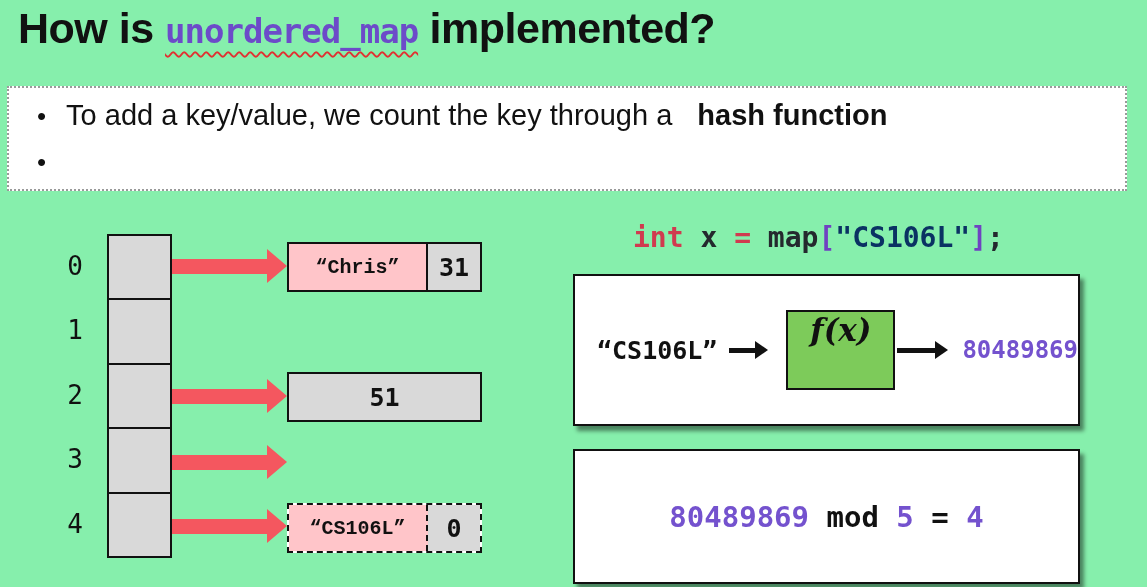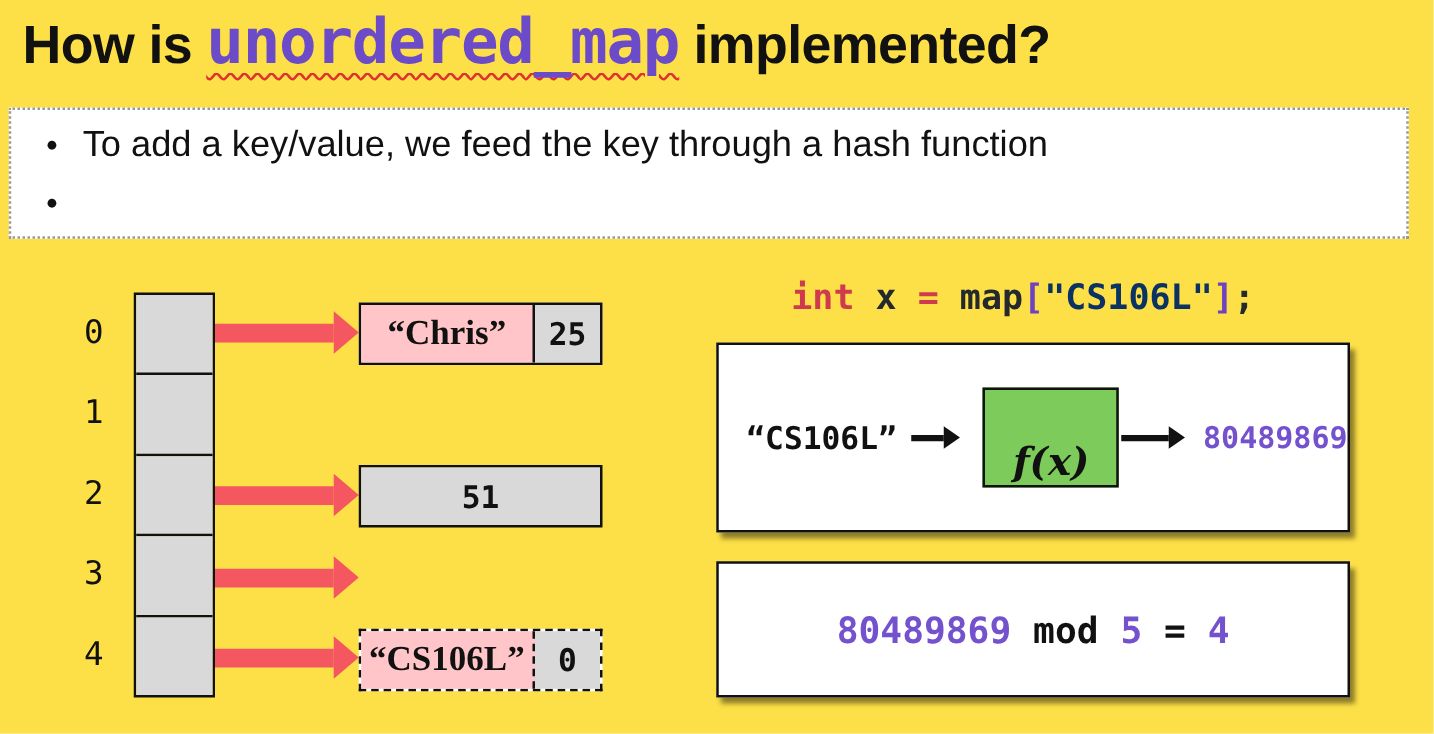--- a/index.html
+++ b/index.html
@@ -1,39 +1,39 @@
 <!DOCTYPE html>
 <html><head>
 <meta charset="utf-8">
 <style>
   html,body { margin:0; padding:0; background:#fff; }
   #stage {
-    position:relative; width:1147px; height:587px; background:#fde047;
+    position:relative; width:1147px; height:587px; background:#86efac;
     font-family:"Liberation Sans", sans-serif; overflow:hidden;
   }
   
   #title {
     position:absolute; left:18px; top:4px; display:flex; align-items:baseline;
     font-size:43px; font-weight:bold; color:#111; letter-spacing:-0.5px; white-space:pre;
   }
   #title .code-word {
-    font-family:"DejaVu Sans Mono", monospace; font-weight:bold; font-size:50px;
+    font-family:"DejaVu Sans Mono", monospace; font-weight:bold; font-size:34px;
     color:#6C4BC9; letter-spacing:-1px;
     text-decoration-line:underline; text-decoration-style:wavy;
     text-decoration-color:#E03131; text-decoration-thickness:2px; text-underline-offset:8px;
   }
   
   #bullet-box {
     position:absolute; left:7px; top:86px; width:1120px; height:105px;
     box-sizing:border-box; border:2px dotted #9a9a9a; background:#fff;
     display:flex; flex-direction:column; justify-content:center; padding-left:28px;
   }
   .bullet-line { display:flex; align-items:baseline; font-size:29px; color:#111; line-height:46px; white-space:pre; }
   .bullet-dot { font-size:26px; margin-right:20px; }
-  .bullet-bold { font-weight:normal; }
+  .bullet-bold { font-weight:bold;margin-left:17px; }
   
   .bucket-label {
     position:absolute; left:55px; width:40px; height:33px; line-height:33px; text-align:center;
     font-family:"DejaVu Sans Mono", monospace; font-size:26px; color:#111;
   }
   #bucket-array {
     position:absolute; left:107px; top:234px; width:65px; height:324px;
     box-sizing:border-box; border:2.5px solid #111; display:flex; flex-direction:column;
   }
   .bucket-cell { flex:1; background:#D9D9D9; border-bottom:2.5px solid #111; }
@@ -46,21 +46,21 @@
     border-top:17px solid transparent; border-bottom:17px solid transparent;
   }
   
   .pair {
     position:absolute; left:287px; width:195px; height:50px; box-sizing:border-box;
     border:2.5px solid #111; display:flex; background:#fff;
   }
   .pair .key {
     width:139px; box-sizing:border-box; background:#FFC5C9; border-right:2.5px solid #111;
     display:flex; align-items:center; justify-content:center;
-    font-family:Liberation Serif, serif; font-weight:bold; font-size:28px; color:#111;
+    font-family:Liberation Mono, monospace; font-weight:bold; font-size:20px; color:#111;
   }
   .pair .val {
     flex:1; background:#D9D9D9; display:flex; align-items:center; justify-content:center;
     font-family:"DejaVu Sans Mono", monospace; font-weight:bold; font-size:25px; color:#111;
   }
   .pair.dashed { border-style:dashed; }
   .pair.dashed .key { border-right-style:dashed; }
   
   #code-line {
     position:absolute; left:633px; top:221px;
@@ -81,44 +81,44 @@
     font-family:"DejaVu Sans Mono", monospace; font-weight:bold; font-size:25px; color:#111; white-space:pre;
   }
   .blk-arrow { display:flex; align-items:center; }
   .blk-arrow .shaft { height:5px; background:#111; }
   .blk-arrow .head {
     width:0; height:0; border-left:13px solid #111;
     border-top:9px solid transparent; border-bottom:9px solid transparent;
   }
   #fn-box {
     width:128px; height:80px; box-sizing:border-box; background:#7DCB5A; border:2.5px solid #111;
-    display:flex; align-items:flex-end; justify-content:center; margin:0 2px 0 18px;
+    display:flex; align-items:flex-start; justify-content:center; margin:0 2px 0 18px;
   }
   #fn-label {
     font-family:"DejaVu Serif", serif; font-style:italic; font-weight:bold; font-size:31px; color:#111;
   }
   #hash-output {
     font-family:"DejaVu Sans Mono", monospace; font-weight:600; font-size:24px; color:#7452CE; margin-left:14px;
   }
   
-  #mod-box { top:449px; height:109px; display:flex; align-items:center; justify-content:center; }
+  #mod-box { top:449px; height:135px; display:flex; align-items:center; justify-content:center; }
   #mod-eq { font-family:"DejaVu Sans Mono", monospace; font-size:29px; font-weight:600; white-space:pre; }
   .m-purple { color:#7452CE; }
   .m-plain { color:#111; }
 </style>
 </head>
 <body>
 
 <div id="stage">
 
   <div id="title"><span>How is </span><span class="code-word">unordered_map</span><span> implemented?</span></div>
 
   <div id="bullet-box">
     <div class="bullet-line">
-      <span class="bullet-dot">•</span><span>To add a key/value, we feed the key through a </span><span class="bullet-bold">hash function</span>
+      <span class="bullet-dot">•</span><span>To add a key/value, we count the key through a </span><span class="bullet-bold">hash function</span>
     </div>
     <div class="bullet-line">
       <span class="bullet-dot">•</span>
     </div>
   </div>
 
   <div class="bucket-label" style="top:250px">0</div>
   <div class="bucket-label" style="top:314px">1</div>
   <div class="bucket-label" style="top:379px">2</div>
   <div class="bucket-label" style="top:443px">3</div>
@@ -144,21 +144,21 @@
     <div class="shaft"></div>
       <div class="head"></div>
   </div>
   <div class="red-arrow" style="top:509px">
     <div class="shaft"></div>
       <div class="head"></div>
   </div>
 
   <div class="pair" style="top:242px">
     <div class="key">“Chris”</div>
-    <div class="val">25</div>
+    <div class="val">31</div>
   </div>
   <div class="pair" style="top:372px">
     <div class="val">51</div>
   </div>
   <div class="pair dashed" style="top:503px">
     <div class="key">“CS106L”</div>
     <div class="val">0</div>
   </div>
 
   <div id="code-line"><span class="c-kw">int</span><span class="c-plain"> x </span><span class="c-kw">=</span><span class="c-plain"> map</span><span class="c-bracket">[</span><span class="c-str">"CS106L"</span><span class="c-bracket">]</span><span class="c-plain">;</span></div>

